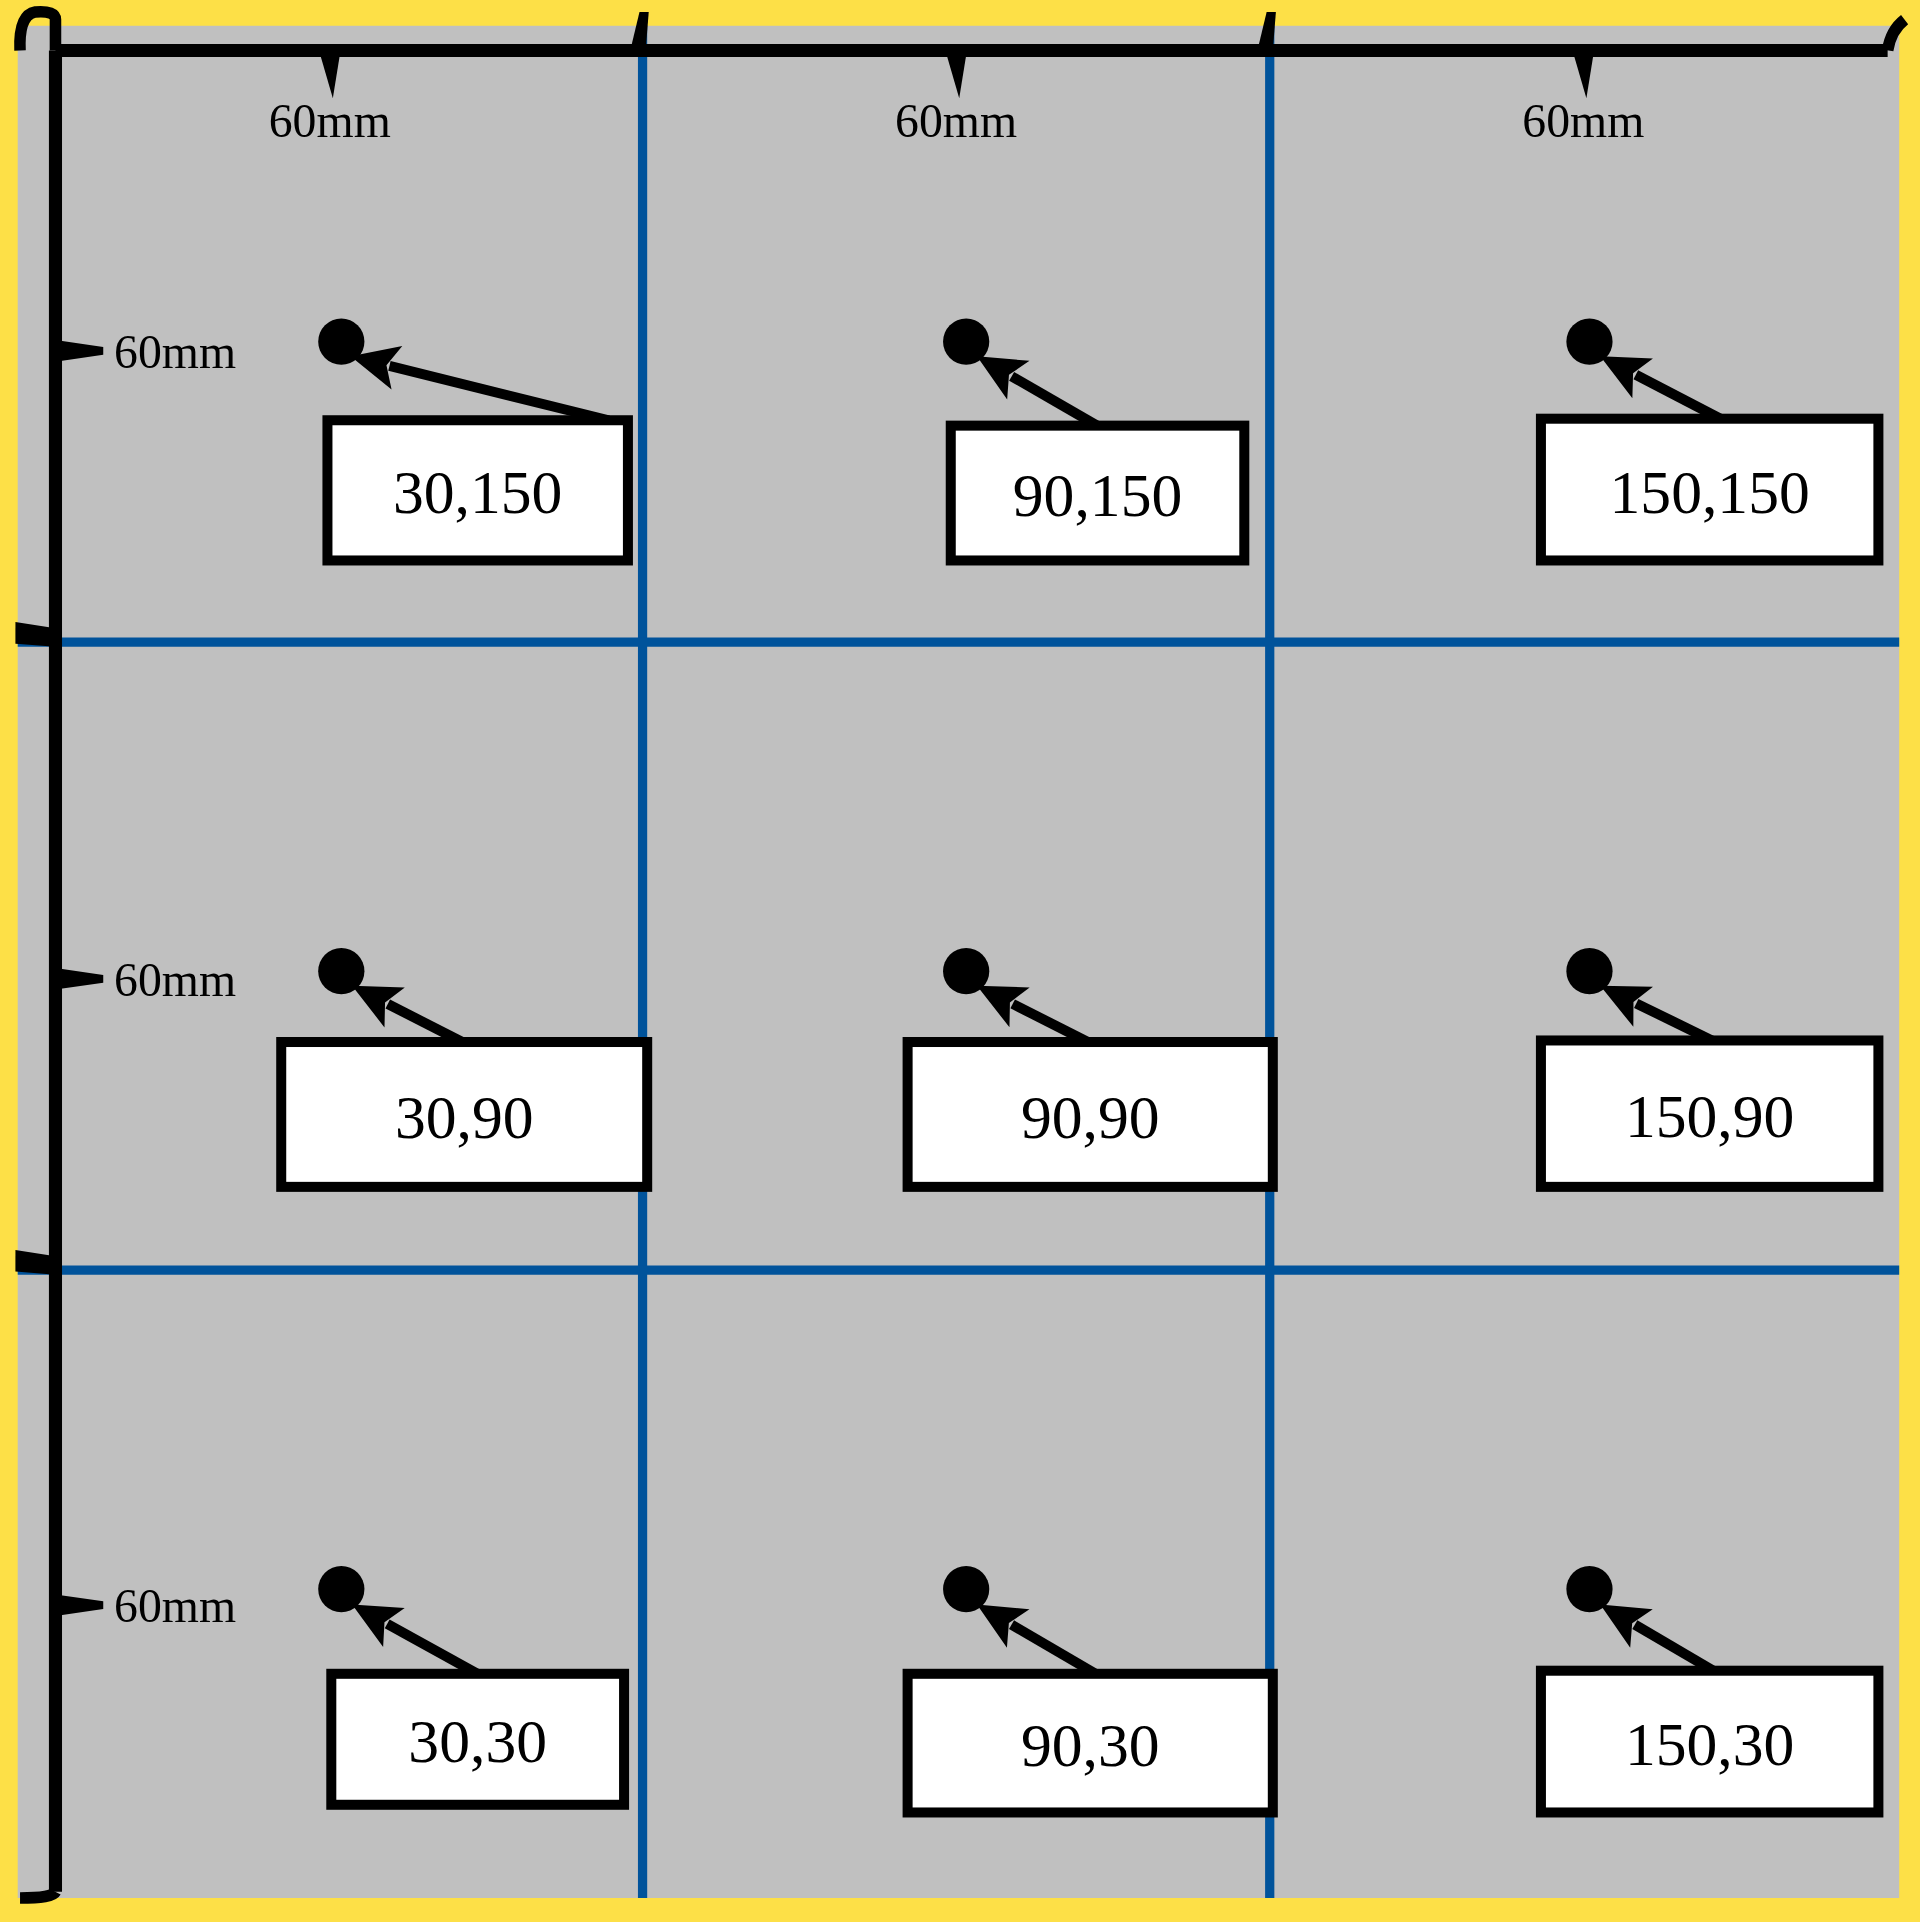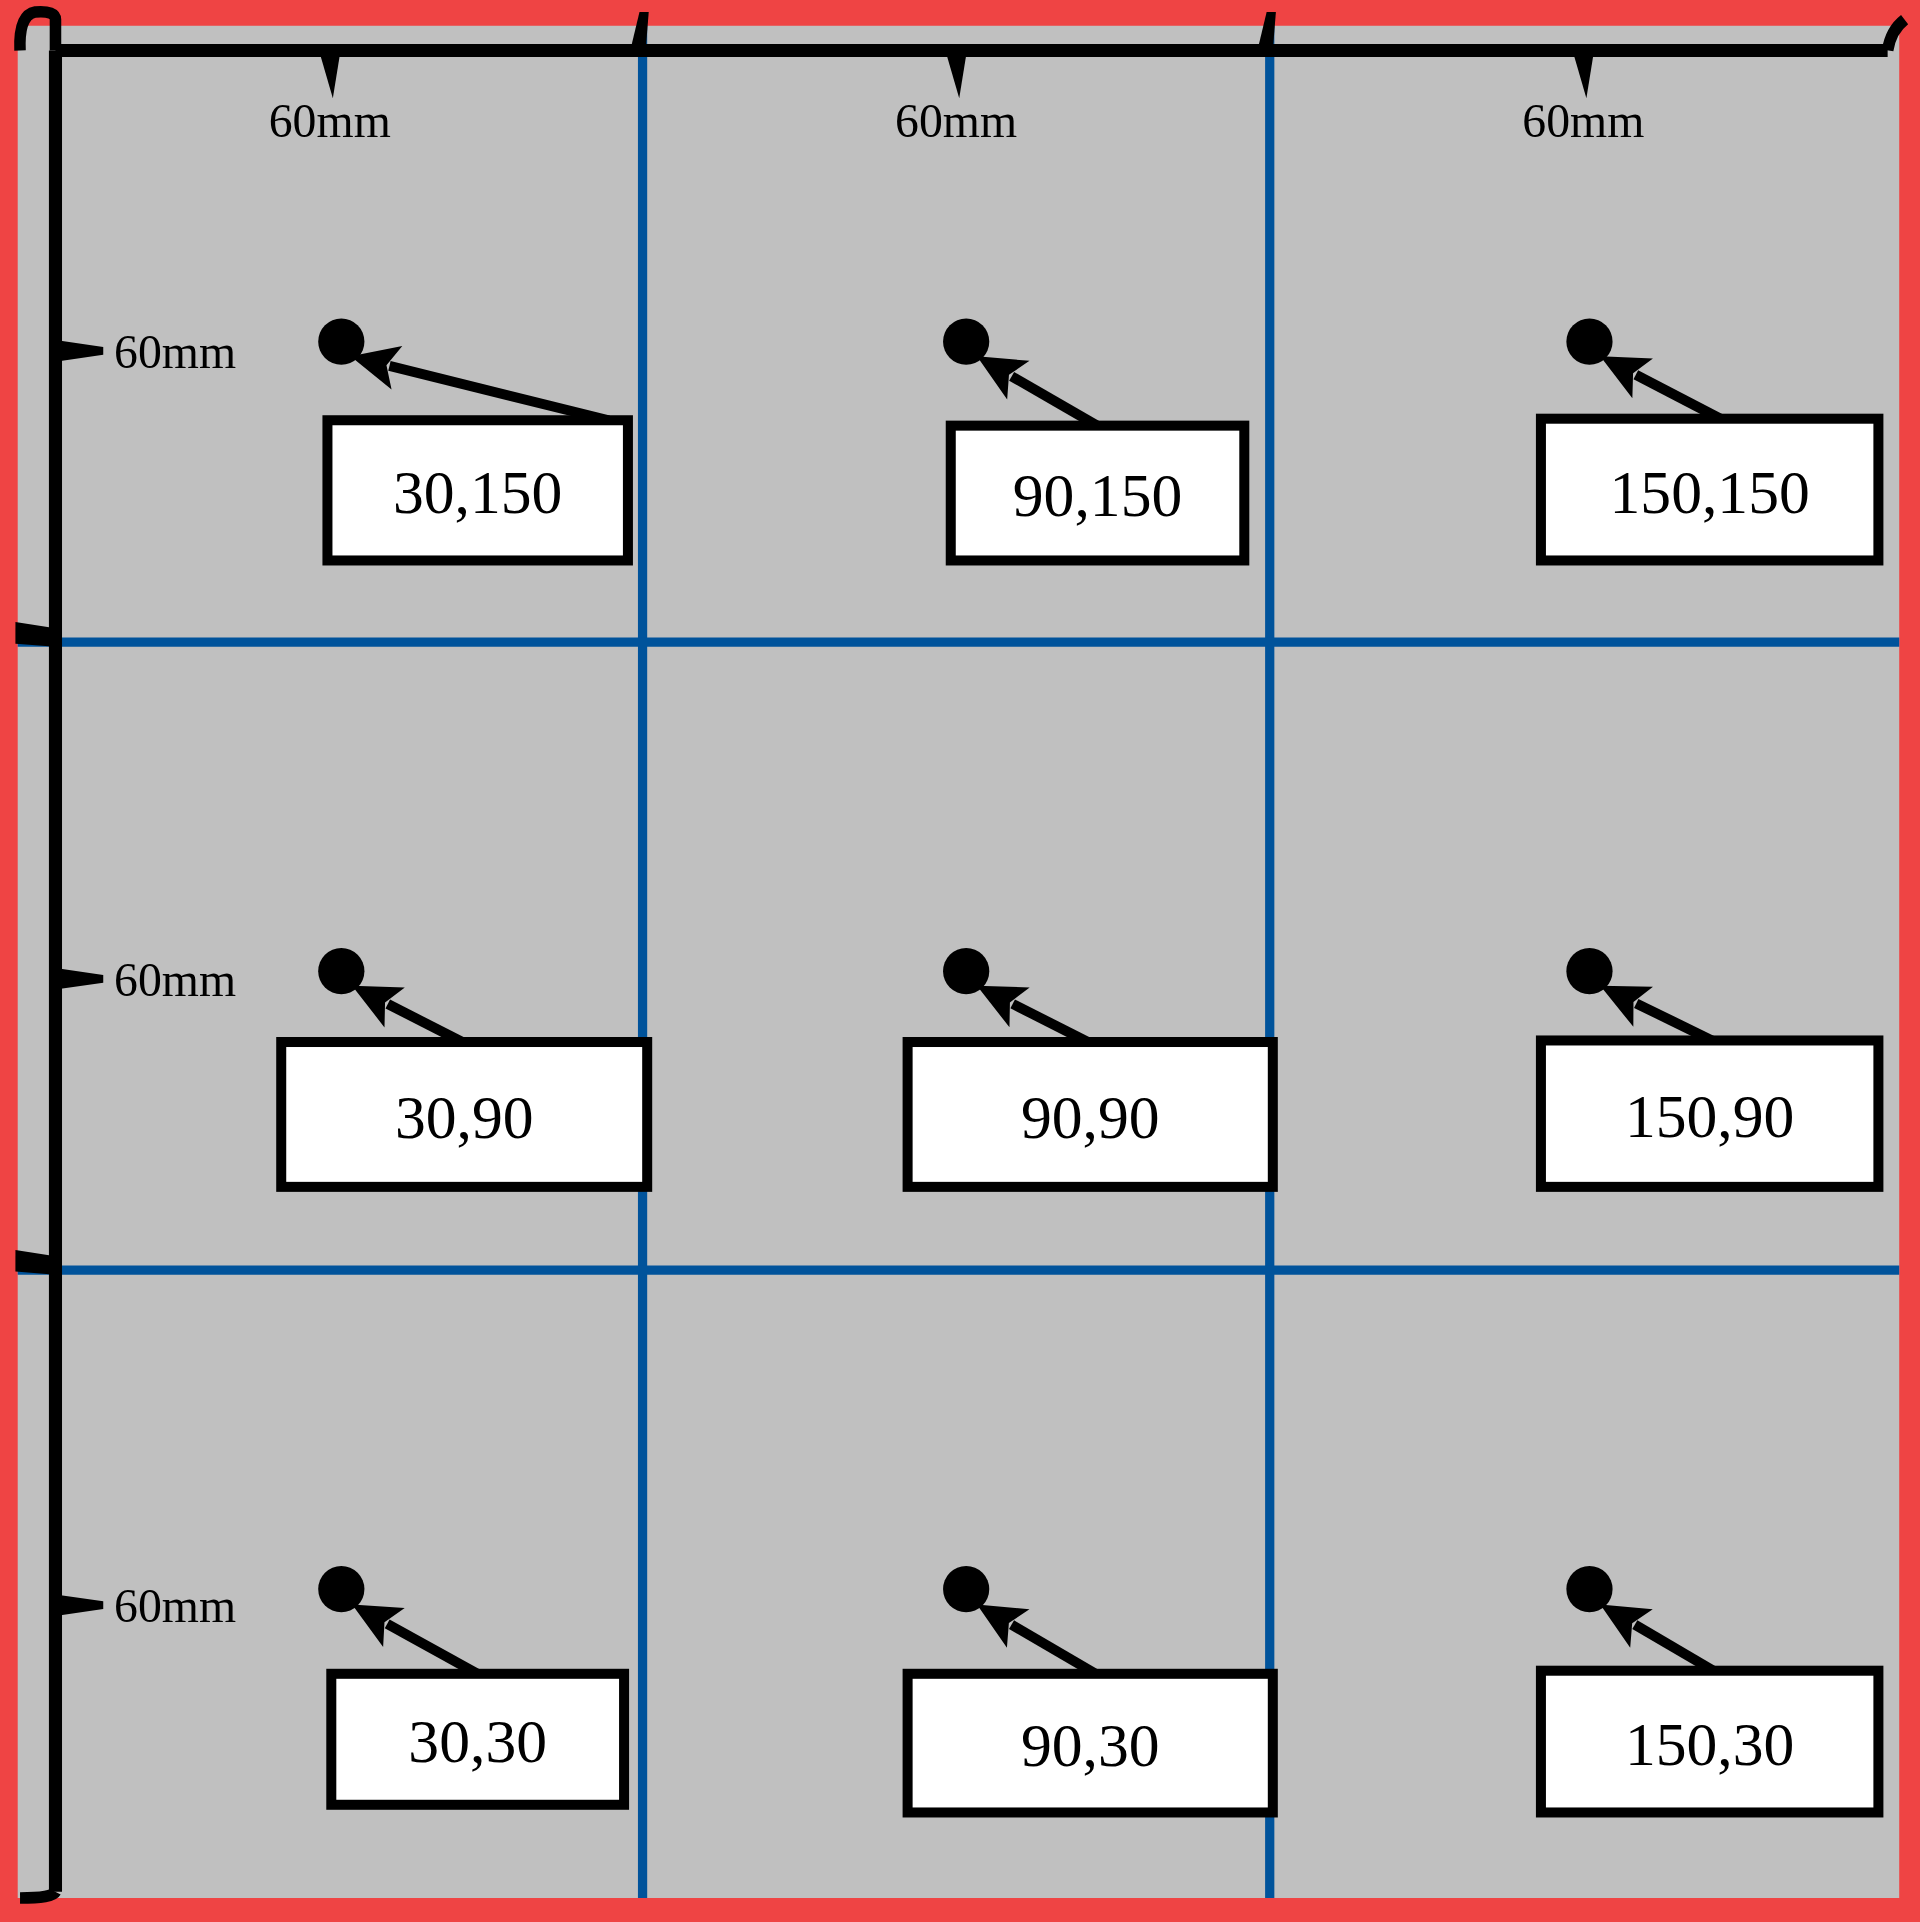--- a/index.html
+++ b/index.html
@@ -4,21 +4,21 @@
 <style>
   html, body {
     margin: 0;
     padding: 0;
     background: #ffffff;
   }
   #stage {
     position: relative;
     width: 1920px;
     height: 1923px;
-    background: #ef4444;
+    background: #fde047;
     font-family: "Liberation Serif", "DejaVu Serif", serif;
     overflow: hidden;
   }
   #stage svg.layer {
     position: absolute;
     left: 0;
     top: 0;
     width: 1920px;
     height: 1923px;
   }

